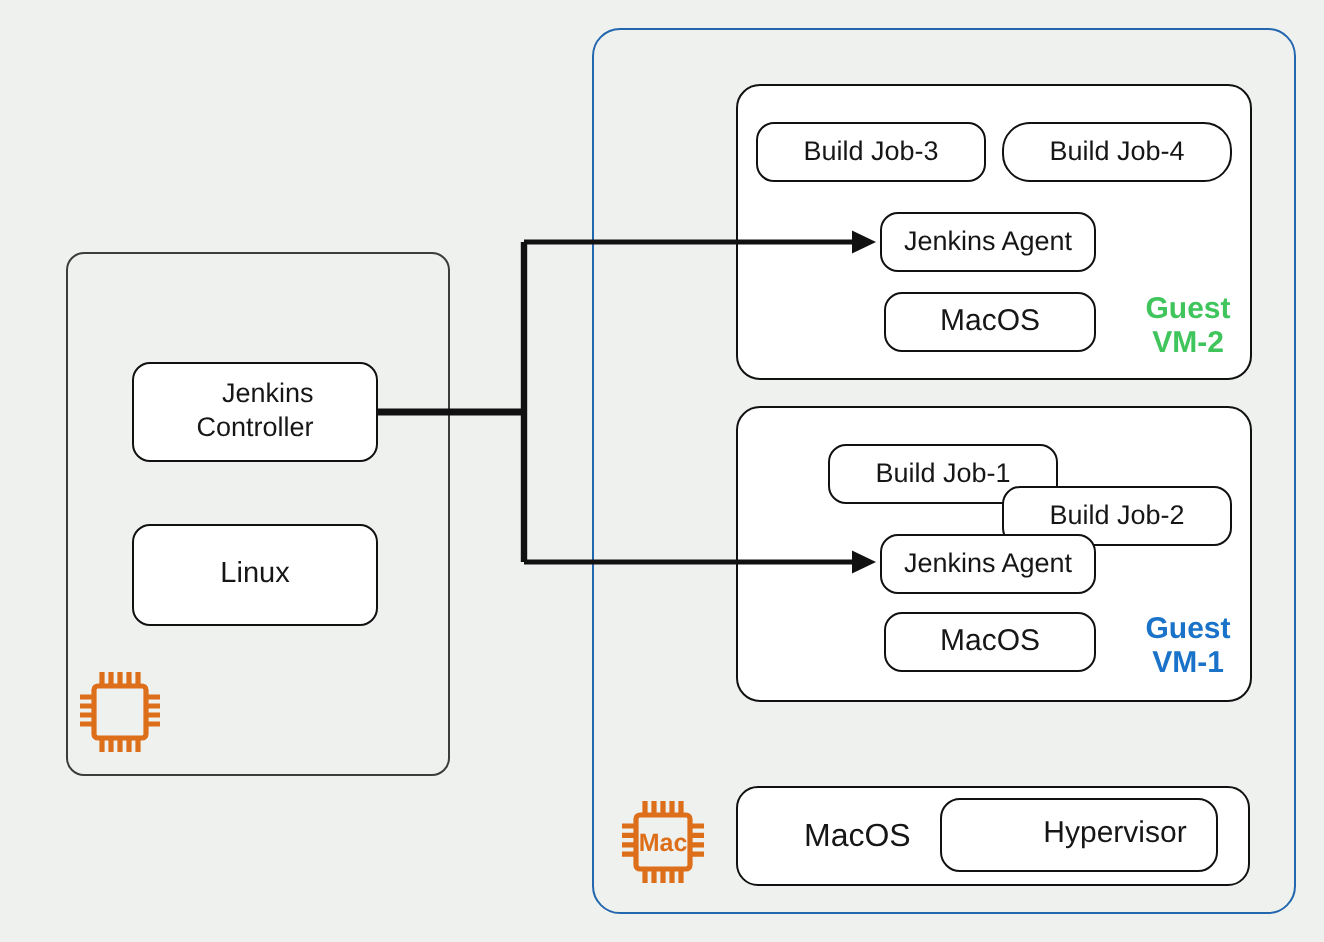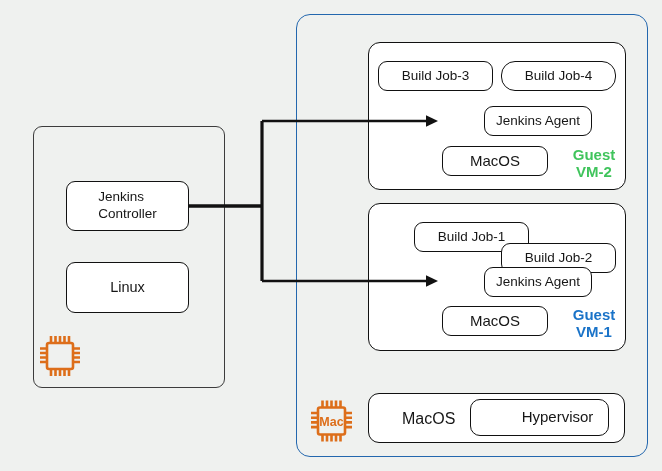--- a/index.html
+++ b/index.html
@@ -15,21 +15,21 @@
   }
   .box{
     position:absolute;
     box-sizing:border-box;
     border:1.4px solid #111;
     border-radius:9px;
     background:#ffffff;
     display:flex;
     align-items:center;
     justify-content:center;
-    text-align:left;
+    text-align:right;
     color:#161616;
     font-size:13.5px;
     font-weight:500;
     line-height:1.25;
     white-space:pre-line;
   }
   .group{
     position:absolute;
     box-sizing:border-box;
     background:transparent;
@@ -53,21 +53,21 @@
   }
   .vm2-card{left:368px;top:42px;width:258px;height:148px;}
   .vm1-card{left:368px;top:203px;width:258px;height:148px;}
   .node-controller{left:66px;top:181px;width:123px;height:50px;}
   .node-linux{left:66px;top:262px;width:123px;height:51px;font-size:14.5px;}
   .job{height:30px;width:115px;}
   .job-31{left:378px;top:61px;}
   .job-32{left:501px;top:61px;border-radius:14px;}
   .job-11{left:378px;top:222px;margin-left:36px;}
   .job-12{left:501px;top:222px;margin-top:21px;}
-  .agent{width:108px;height:30px;margin-left:44px;}
+  .agent{width:108px;height:30px;}
   .agent-vm2{left:440px;top:106px;}
   .agent-vm1{left:440px;top:267px;}
   .osbox{width:106px;height:30px;font-size:15px;}
   .os-vm2{left:442px;top:146px;}
   .os-vm1{left:442px;top:306px;}
   .vm-caption{
     position:absolute;
     width:64px;
     text-align:center;
     font-size:15px;

